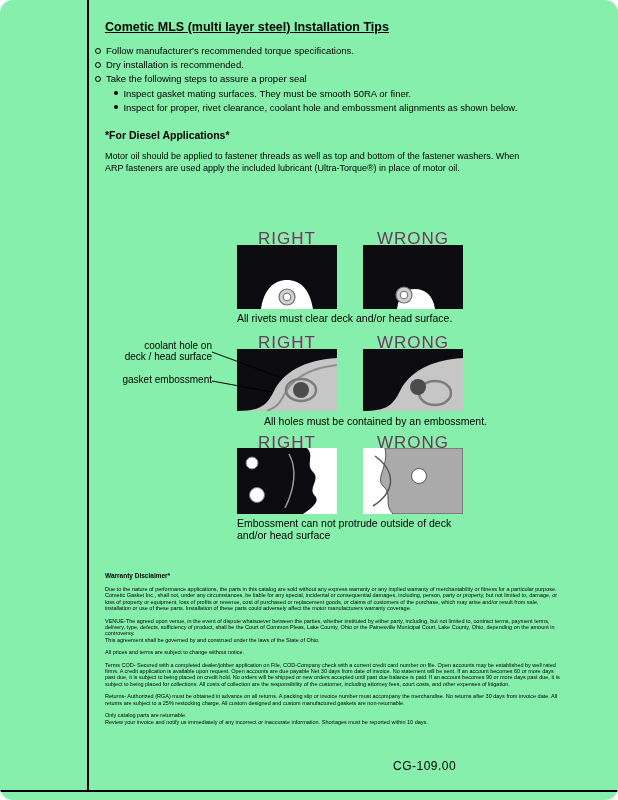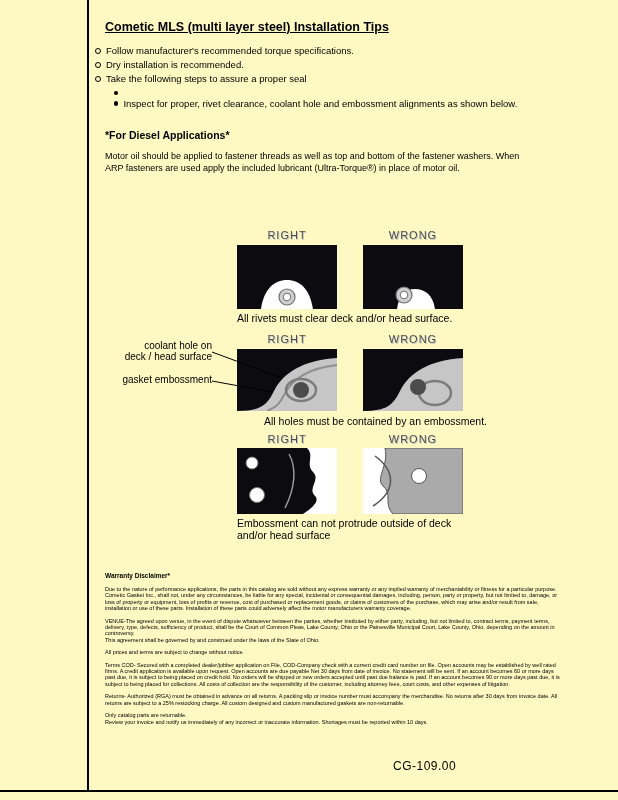--- a/index.html
+++ b/index.html
@@ -1,35 +1,35 @@
 <!DOCTYPE html>
 <html><head>
 <meta charset="utf-8">
 <style>
   html,body{margin:0;padding:0;background:#ffffff;}
-  .page{position:relative;width:618px;height:800px;background:#fef9c3;color:#000;
-        font-family:"Liberation Sans","DejaVu Sans",sans-serif;overflow:hidden;}
+  .page{position:relative;width:618px;height:800px;background:#86efac;color:#000;
+        font-family:"Liberation Sans","DejaVu Sans",sans-serif;overflow:hidden;border-radius:13px;}
   .rule-left{position:absolute;left:87px;top:0;width:2px;height:792px;background:#000;}
   .rule-bottom{position:absolute;left:0;top:790px;width:618px;height:2px;background:#000;}
 
   .title{position:absolute;left:105px;top:20px;font-size:12.5px;font-weight:bold;
          text-decoration:underline;margin:0;}
 
   .tips{position:absolute;left:95px;top:45px;font-size:9.5px;}
   .tip{display:flex;align-items:flex-start;margin-bottom:3.2px;}
   .glyph{flex:0 0 auto;margin:3px 5px 0 0;}
   .ring{width:4px;height:4px;border:1px solid #000;border-radius:50%;}
   .dot{width:4.4px;height:4.4px;background:#000;border-radius:50%;}
   .tip.sub{margin-left:19px;}
 
   .diesel{position:absolute;left:105px;top:117px;width:424px;}
   .diesel h2{font-size:10.5px;font-weight:bold;margin:12px 0 9px 0;}
   .diesel p{font-size:9px;line-height:12px;margin:0 0 11px 0;}
 
-  .lbl{position:absolute;width:100px;text-align:center;font-size:11px;letter-spacing:1px;
+  .lbl{position:absolute;width:100px;text-align:center;font-size:17px;letter-spacing:1px;
        color:#4d4d4d;text-shadow:1px 1px 0 #c9c9c9;}
   .colL{left:237px;} .colR{left:363px;}
   .lr1{top:229px;} .lr2{top:333px;} .lr3{top:433px;}
 
   .dimg{position:absolute;width:100px;}
   .dimg svg{display:block;width:100%;height:100%;}
   .r1i{top:245px;height:64px;} .r2i{top:349px;height:62px;} .r3i{top:448px;height:66px;}
 
   .cap{position:absolute;left:237px;font-size:10.5px;white-space:pre-line;width:250px;}
   .cap1{top:312px;} .cap2{top:415px;text-align:right;} .cap3{top:517px;}
@@ -63,20 +63,21 @@
     <div class="tip">
       <span class="glyph ring"></span>
       <span>Dry installation is recommended.</span>
     </div>
     <div class="tip">
       <span class="glyph ring"></span>
       <span>Take the following steps to assure a proper seal</span>
     </div>
     <div class="tip sub">
       <span class="glyph dot"></span>
+      <span>Inspect gasket mating surfaces.  They must be smooth 50RA or finer.</span>
     </div>
     <div class="tip sub">
       <span class="glyph dot"></span>
       <span>Inspect for proper, rivet clearance, coolant hole and embossment alignments as shown below.</span>
     </div>
   </div>
 
   <div class="diesel">
     <h2>*For Diesel Applications*</h2>
     <p>Motor oil should be applied to fastener threads as well as top and bottom of the fastener washers. When ARP fasteners are used apply the included lubricant (Ultra-Torque®) in place of motor oil.</p>

